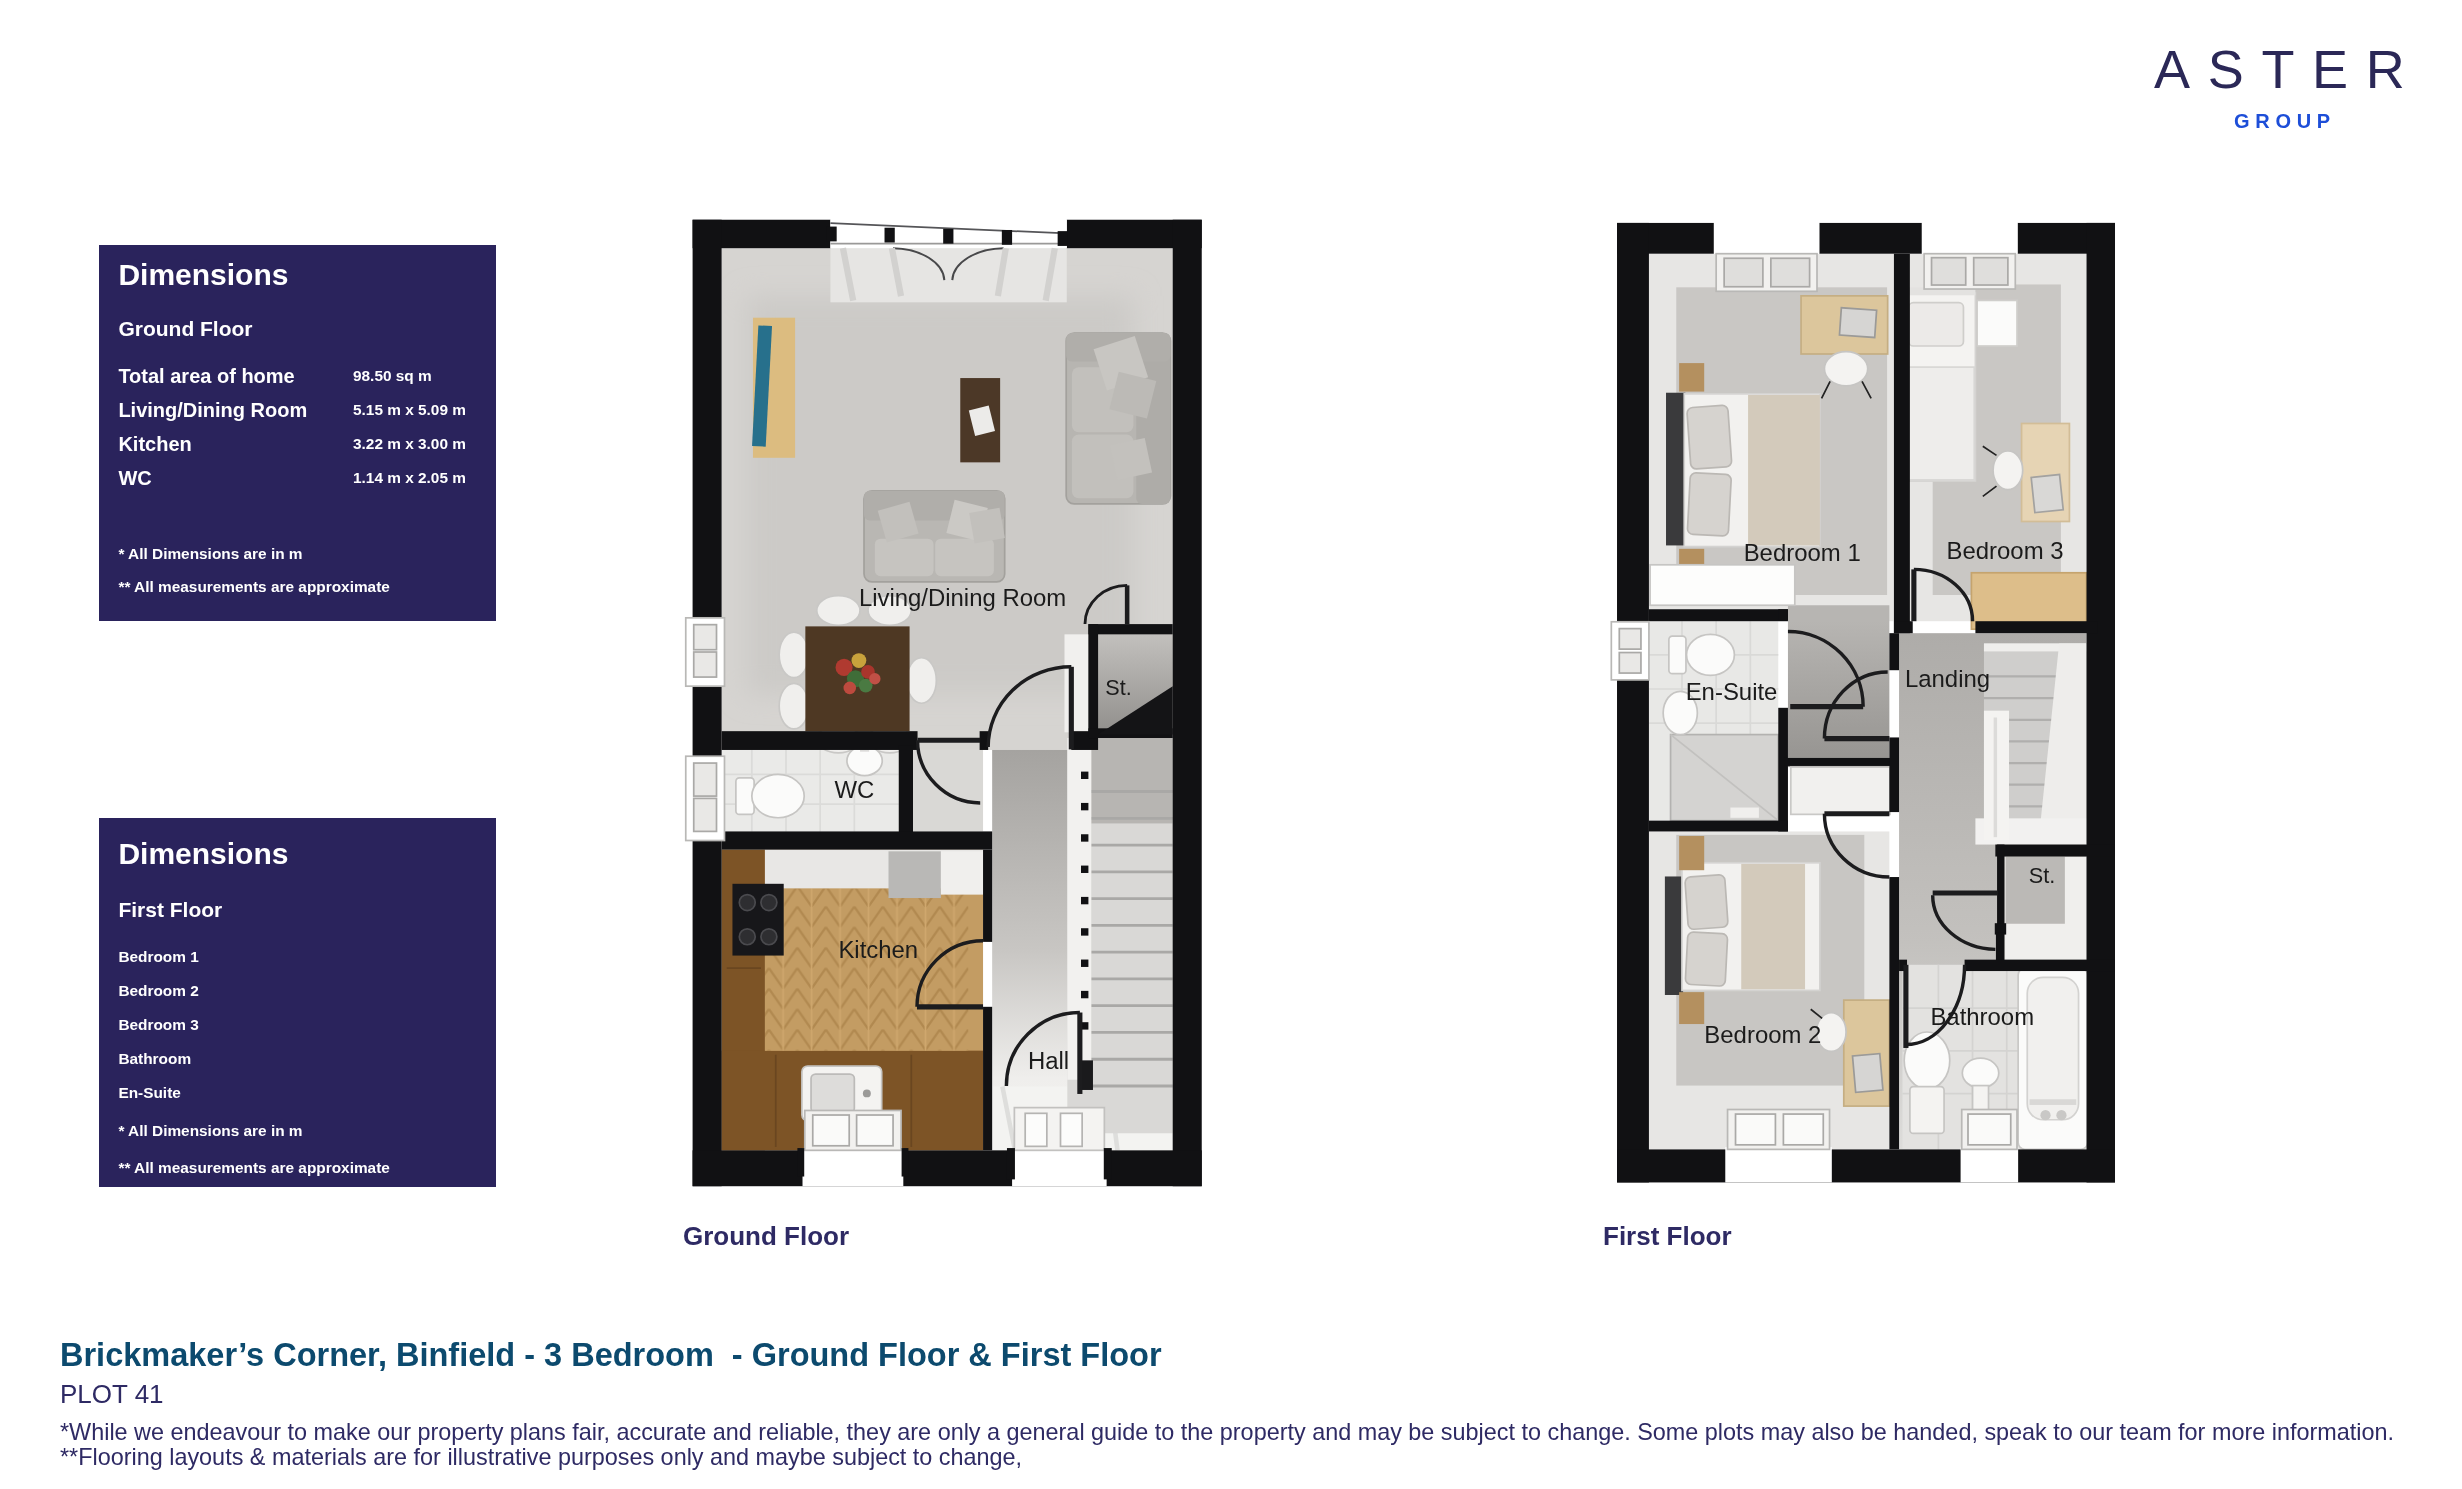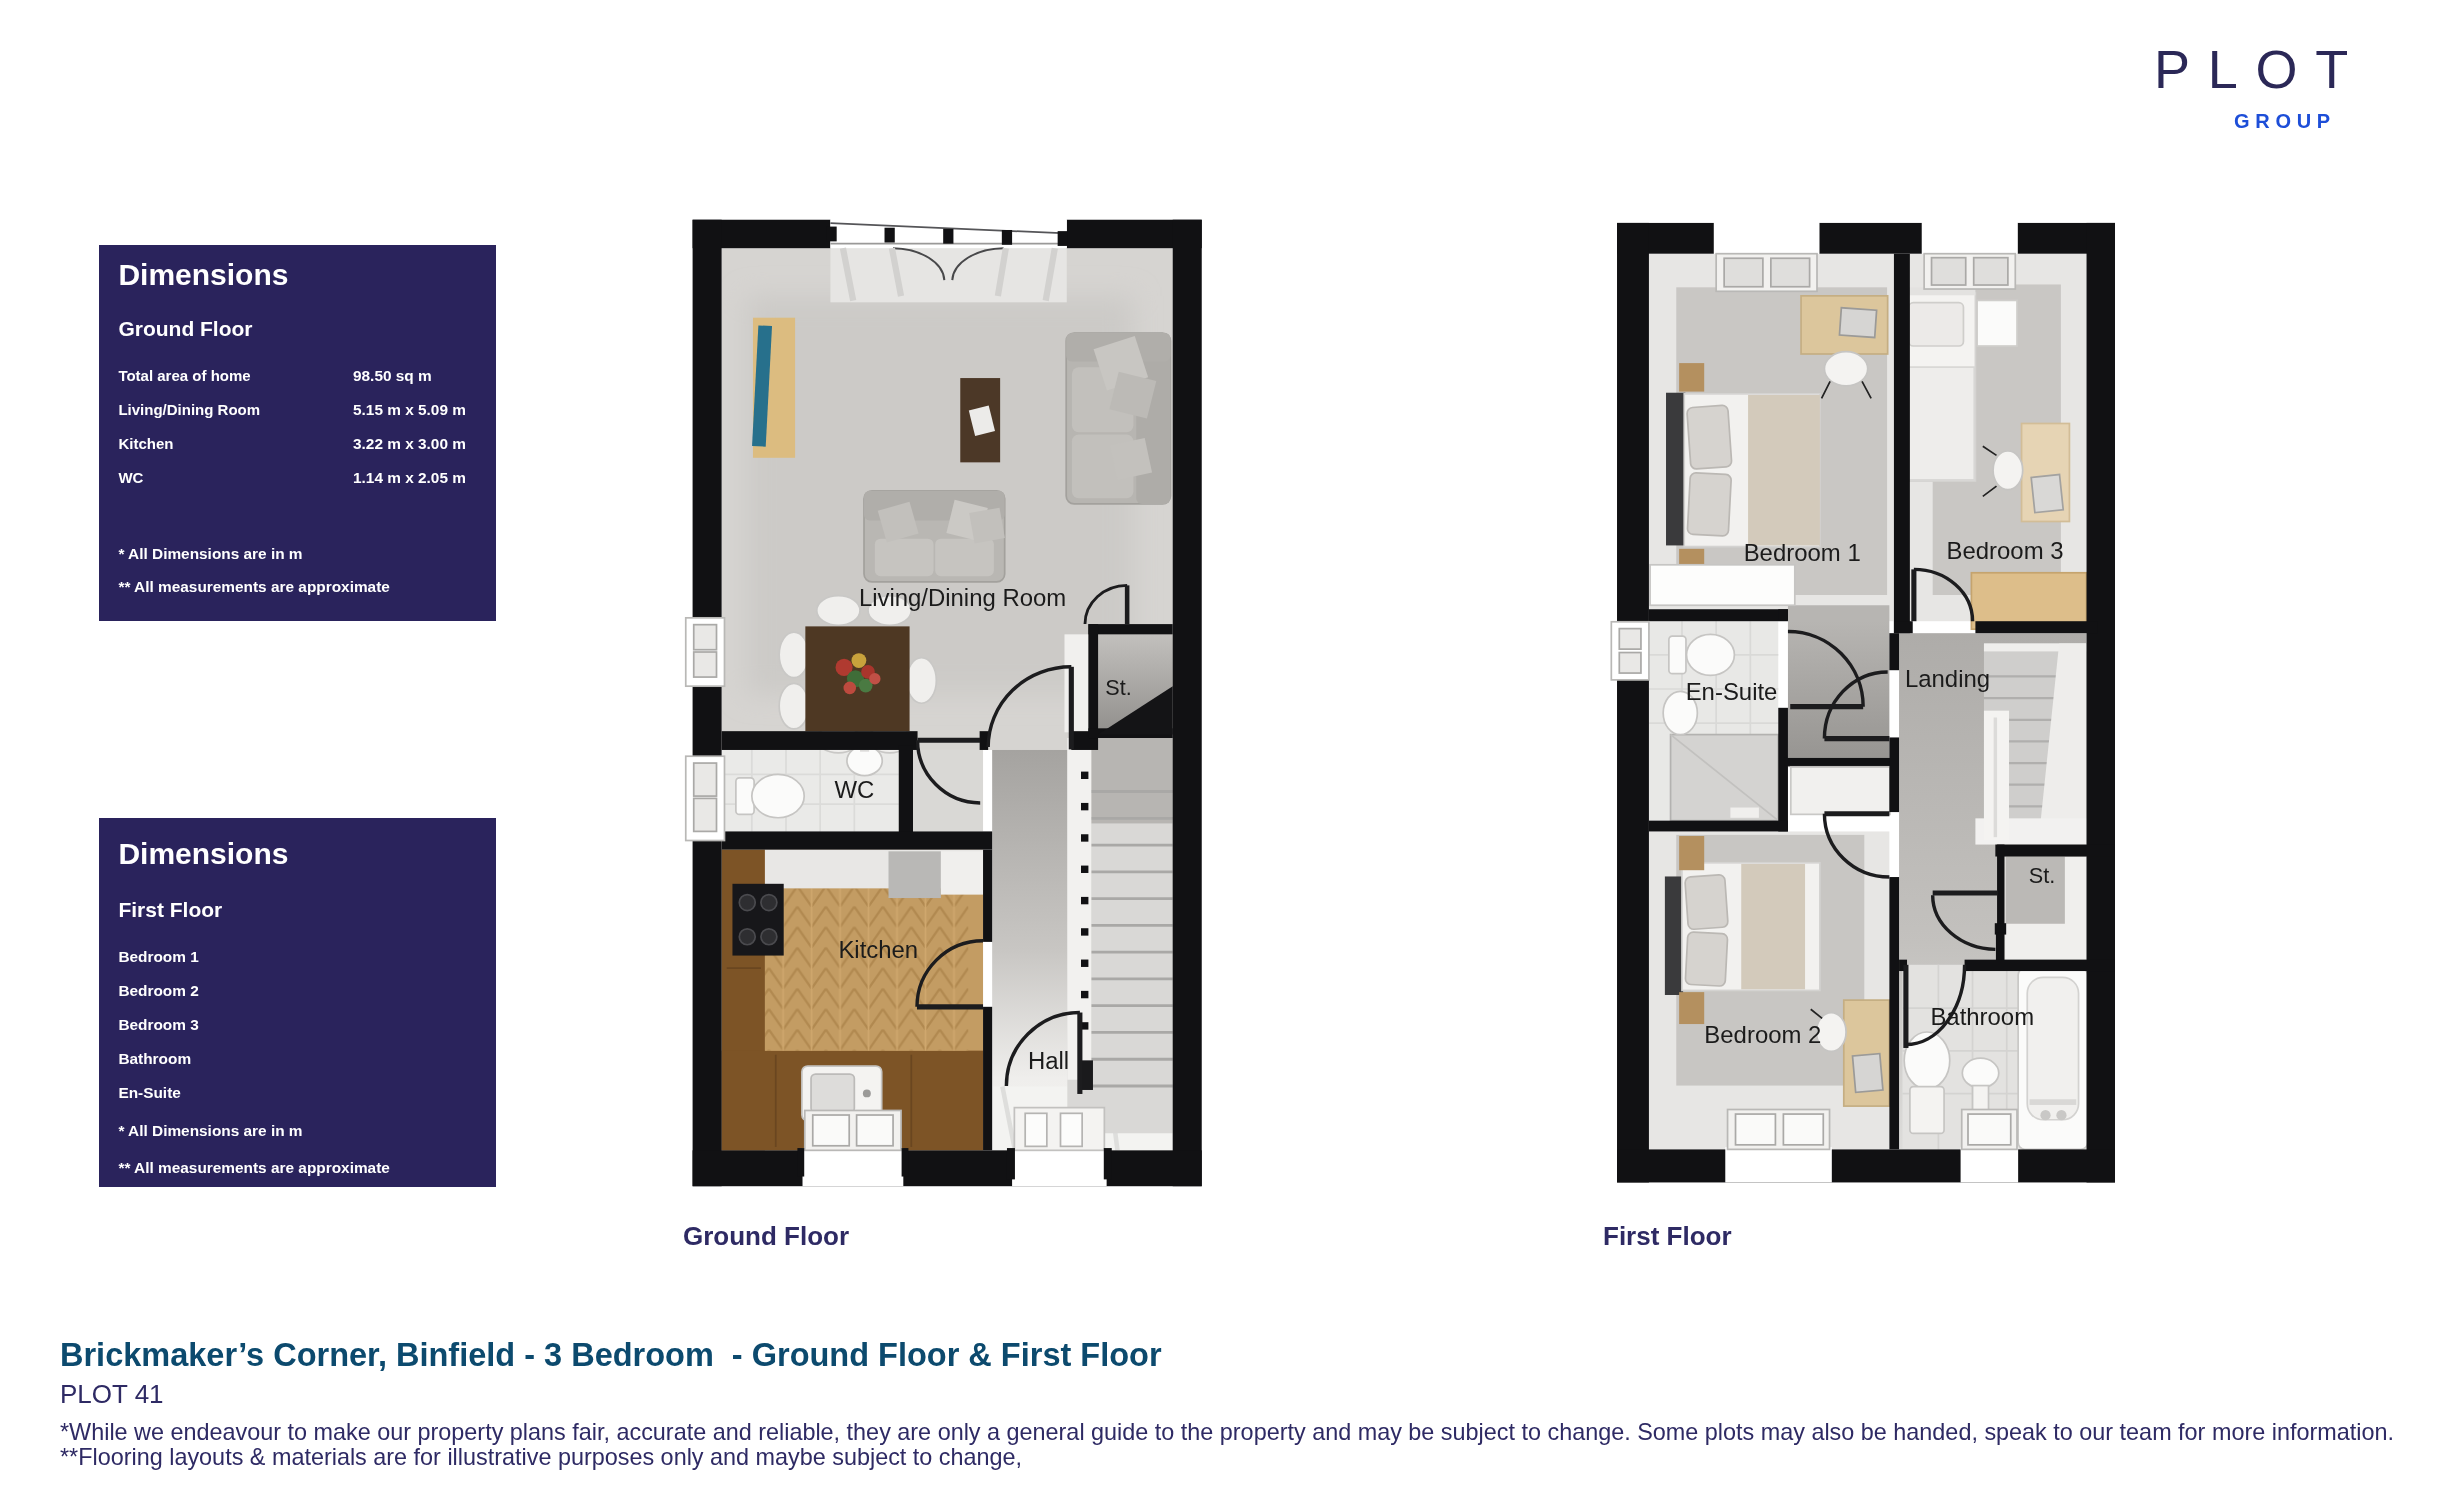--- a/index.html
+++ b/index.html
@@ -4,28 +4,28 @@
 <style>
   html,body{margin:0;padding:0;}
   body{width:2462px;height:1489px;background:#ffffff;position:relative;overflow:hidden;
        font-family:"Liberation Sans", sans-serif;}
   .abs{position:absolute;}
 </style>
 </head>
 <body>
 
 <div class="abs" style="left:2154px;top:42px;width:268px;">
-  <div style="font-size:54px;font-weight:400;color:#2b2857;letter-spacing:17.7px;line-height:1;">PLOT</div>
+  <div style="font-size:54px;font-weight:400;color:#2b2857;letter-spacing:17.7px;line-height:1;">ASTER</div>
   <div style="font-size:20px;font-weight:700;color:#1d4ed8;letter-spacing:5.7px;line-height:1;margin-top:15px;margin-left:80px;">GROUP</div>
 </div>
 
 <div class="abs" style="left:99px;top:245px;width:397px;height:376px;background:#2a235c;color:#ffffff;">
   <div style="position:absolute;left:19.4px;top:12.5px;font-size:30px;font-weight:700;">Dimensions</div>
   <div style="position:absolute;left:19.4px;top:72px;font-size:21px;font-weight:700;">Ground Floor</div>
-  <div style="position:absolute;left:19.4px;top:114px;font-size:15px;font-weight:700;line-height:34px;">
+  <div style="position:absolute;left:19.4px;top:114px;font-size:20px;font-weight:700;line-height:34px;">
     Total area of home<br>Living/Dining Room<br>Kitchen<br>WC
   </div>
   <div style="position:absolute;left:254px;top:114px;font-size:15.4px;font-weight:700;line-height:34px;">
     98.50 sq m<br>5.15 m x 5.09 m<br>3.22 m x 3.00 m<br>1.14 m x 2.05 m
   </div>
   <div style="position:absolute;left:19.4px;top:300px;font-size:15.4px;font-weight:700;">* All Dimensions are in m</div>
   <div style="position:absolute;left:19.4px;top:333px;font-size:15.4px;font-weight:700;">** All measurements are approximate</div>
 </div>
 
 <div class="abs" style="left:99px;top:818px;width:397px;height:369px;background:#2a235c;color:#ffffff;">

